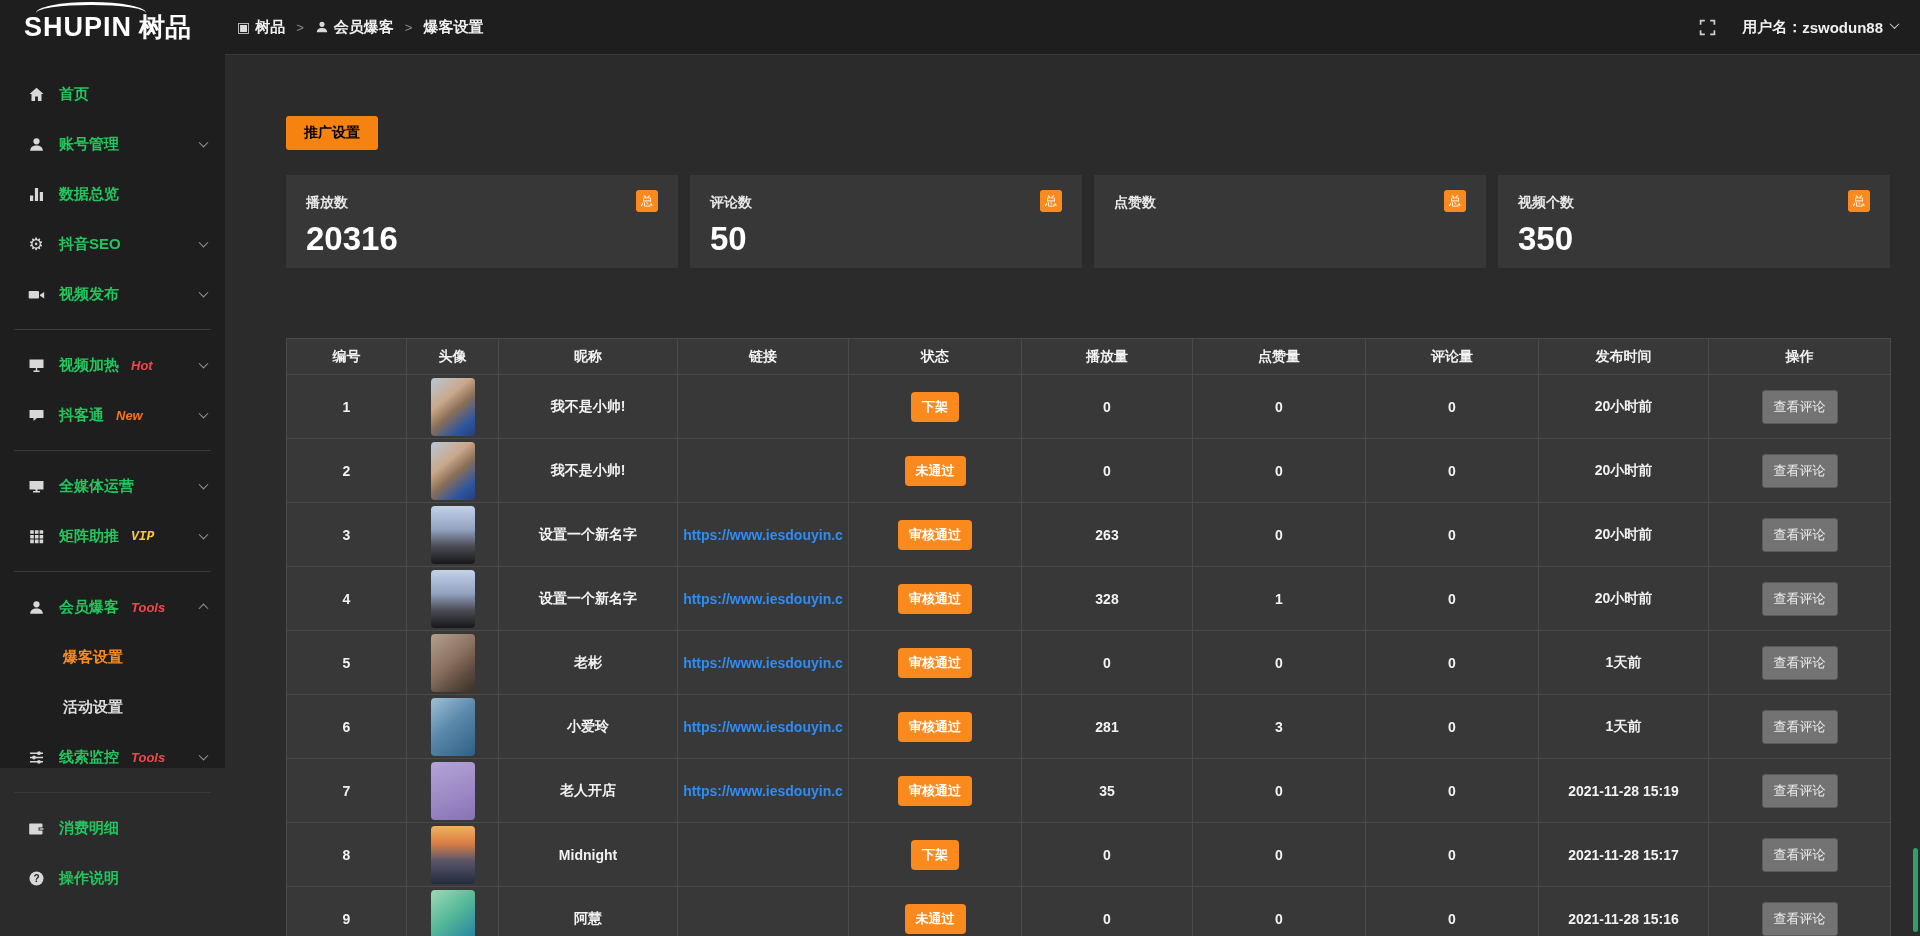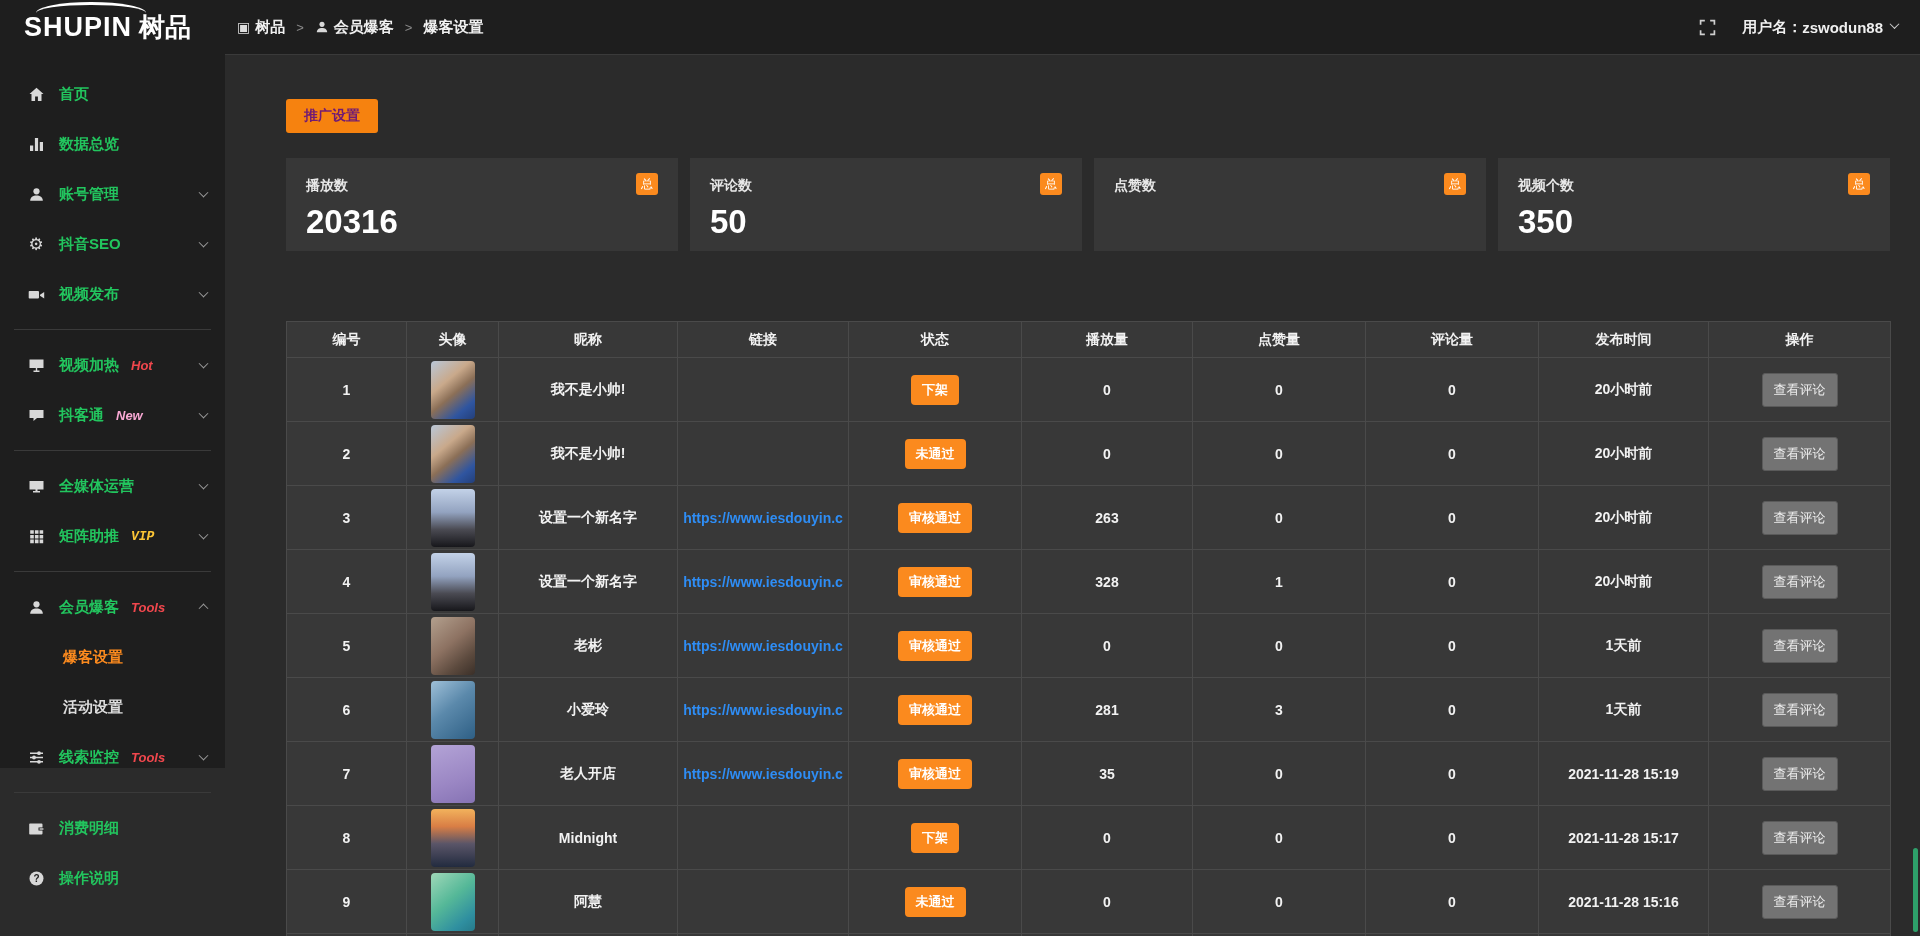--- a/index.html
+++ b/index.html
@@ -38,21 +38,21 @@
   .crumb .cic { margin-right:5px; display:flex; align-items:center; }
   .crumb-sep { color:#8a8a8a; font-size:13px; margin:0 11px; }
   .top-right { display:flex; align-items:center; }
   .fs-icon { display:flex; align-items:center; margin-right:26px; cursor:pointer; }
   .username { color:#f0f0f0; font-size:15px; font-weight:600; display:flex; align-items:center; cursor:pointer; }
   .username .chev2 { width:7px; height:7px; border-right:1.6px solid #cfcfcf; border-bottom:1.6px solid #cfcfcf;
                      transform:rotate(45deg) translate(-1px,-1px); margin-left:8px; margin-top:-3px; }
 
   
   .main { margin-left:225px; margin-top:55px; height:881px; padding:0 30px 0 61px; overflow:hidden; }
-  .btn-promo { margin-top:44px; display:inline-block; background:#f6820f; color:#701a75; font-size:14px;
+  .btn-promo { margin-top:61px; display:inline-block; background:#f6820f; color:#000000; font-size:14px;
                font-weight:600; padding:8px 18px; border-radius:3px; border:none; cursor:pointer; }
 
   .stats { display:flex; gap:12px; margin-top:25px; }
   .stat-card { flex:1; height:93px; background:#373737; padding:15px 20px 0 20px; }
   .stat-head { display:flex; justify-content:space-between; align-items:flex-end; }
   .stat-label { color:#e8e8e8; font-size:14px; font-weight:600; }
   .stat-badge { width:22px; height:22px; background:#fb8a1e; color:#fff; font-size:12px;
                 border-radius:3px; display:flex; align-items:center; justify-content:center; }
   .stat-value { color:#fff; font-size:33px; font-weight:700; margin-top:10px; line-height:1; }
 
@@ -92,37 +92,37 @@
         <span class="ic">
           <svg width="17" height="17" viewBox="0 0 17 17" fill="#d8d8d8">
             <path d="M8.5 1.8L1.5 8h2v7h3.6v-4.4h2.8V15h3.6V8h2z"></path>
           </svg>
         </span>
         <span class="lbl">首页</span>
       </div>
       <div class="menu-item">
         <span class="ic">
           <svg width="17" height="17" viewBox="0 0 17 17" fill="#d8d8d8">
-            <path d="M2 9.5h3.2V15H2z M6.9 2h3.2v13H6.9z M11.8 6h3.2v9h-3.2z"></path>
-          </svg>
-        </span>
-        <span class="lbl">数据总览</span>
-      </div>
-      <div class="menu-item">
-        <span class="ic">
-          <svg width="17" height="17" viewBox="0 0 17 17" fill="#d8d8d8">
             <circle cx="8.5" cy="5.3" r="3.1"></circle>
             <path d="M2.2 14.8c0-3.4 2.8-5.2 6.3-5.2s6.3 1.8 6.3 5.2z"></path>
           </svg>
         </span>
         <span class="lbl">账号管理</span>
         <span class="chev down"></span>
       </div>
       <div class="menu-item">
         <span class="ic">
+          <svg width="17" height="17" viewBox="0 0 17 17" fill="#d8d8d8">
+            <path d="M2 9.5h3.2V15H2z M6.9 2h3.2v13H6.9z M11.8 6h3.2v9h-3.2z"></path>
+          </svg>
+        </span>
+        <span class="lbl">数据总览</span>
+      </div>
+      <div class="menu-item">
+        <span class="ic">
           <span class="uni">⚙</span>
         </span>
         <span class="lbl">抖音SEO</span>
         <span class="chev down"></span>
       </div>
       <div class="menu-item">
         <span class="ic">
           <svg width="17" height="17" viewBox="0 0 17 17" fill="#d8d8d8">
             <path d="M1.5 5h8.5a1 1 0 011 1v5.5a1 1 0 01-1 1H1.5a.8.8 0 01-.8-.8V5.8a.8.8 0 01.8-.8z"></path>
             <path d="M12 8.8l4.2-2.7v6.4L12 9.8z"></path>
@@ -142,21 +142,21 @@
         <span class="menu-badge" style="color: rgb(240, 71, 77);">Hot</span>
         <span class="chev down"></span>
       </div>
       <div class="menu-item">
         <span class="ic">
           <svg width="17" height="17" viewBox="0 0 17 17" fill="#d8d8d8">
             <path d="M1.5 3h14v8H9l-3.5 3v-3h-4z"></path>
           </svg>
         </span>
         <span class="lbl">抖客通</span>
-        <span class="menu-badge" style="color: #f9a8d4;">New</span>
+        <span class="menu-badge" style="color: #f97316;">New</span>
         <span class="chev down"></span>
       </div>
       <div class="menu-divider"></div>
       <div class="menu-item">
         <span class="ic">
           <svg width="17" height="17" viewBox="0 0 17 17" fill="#d8d8d8">
             <path d="M1.5 3h14v8.5h-6V13h2.5v1.5h-7V13h2.5v-1.5h-6z"></path>
           </svg>
         </span>
         <span class="lbl">全媒体运营</span>

